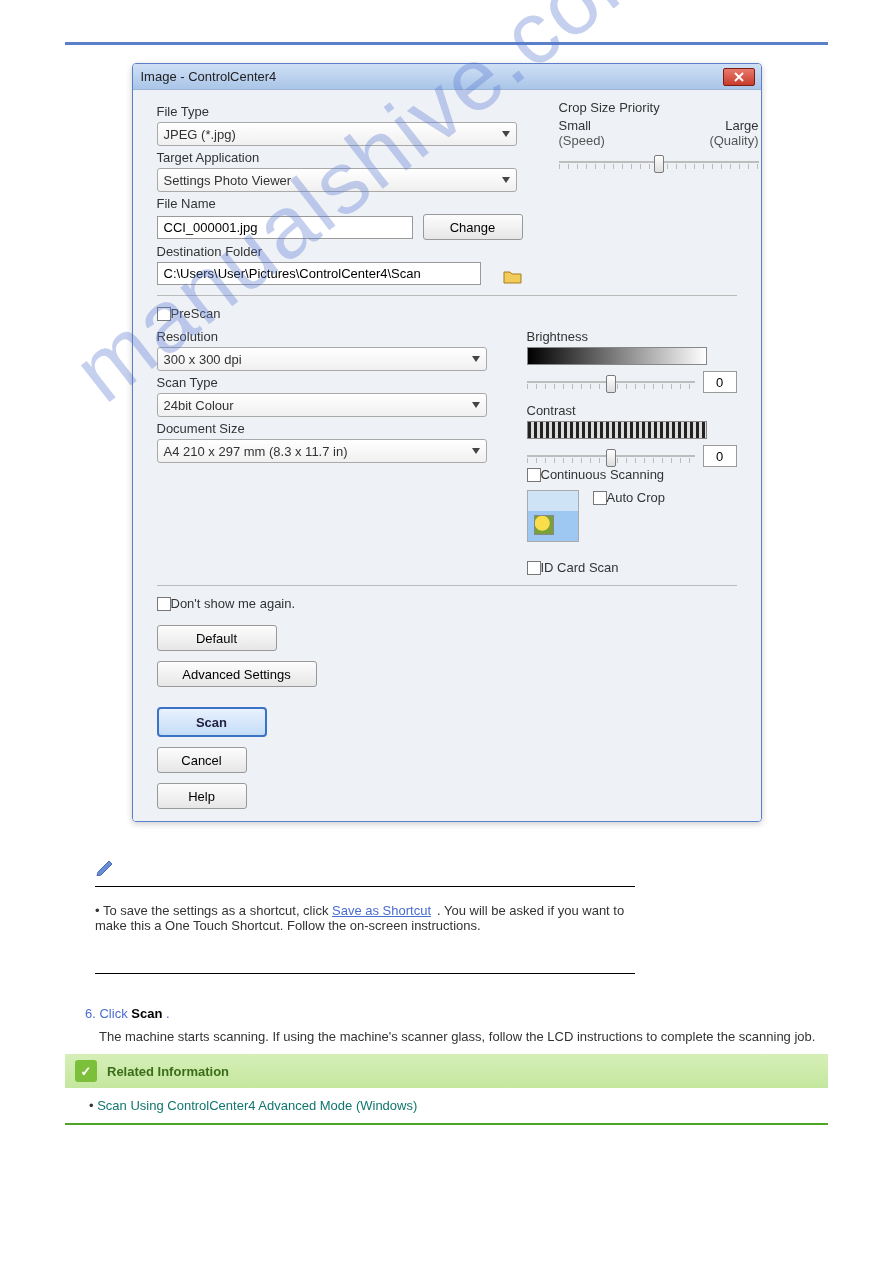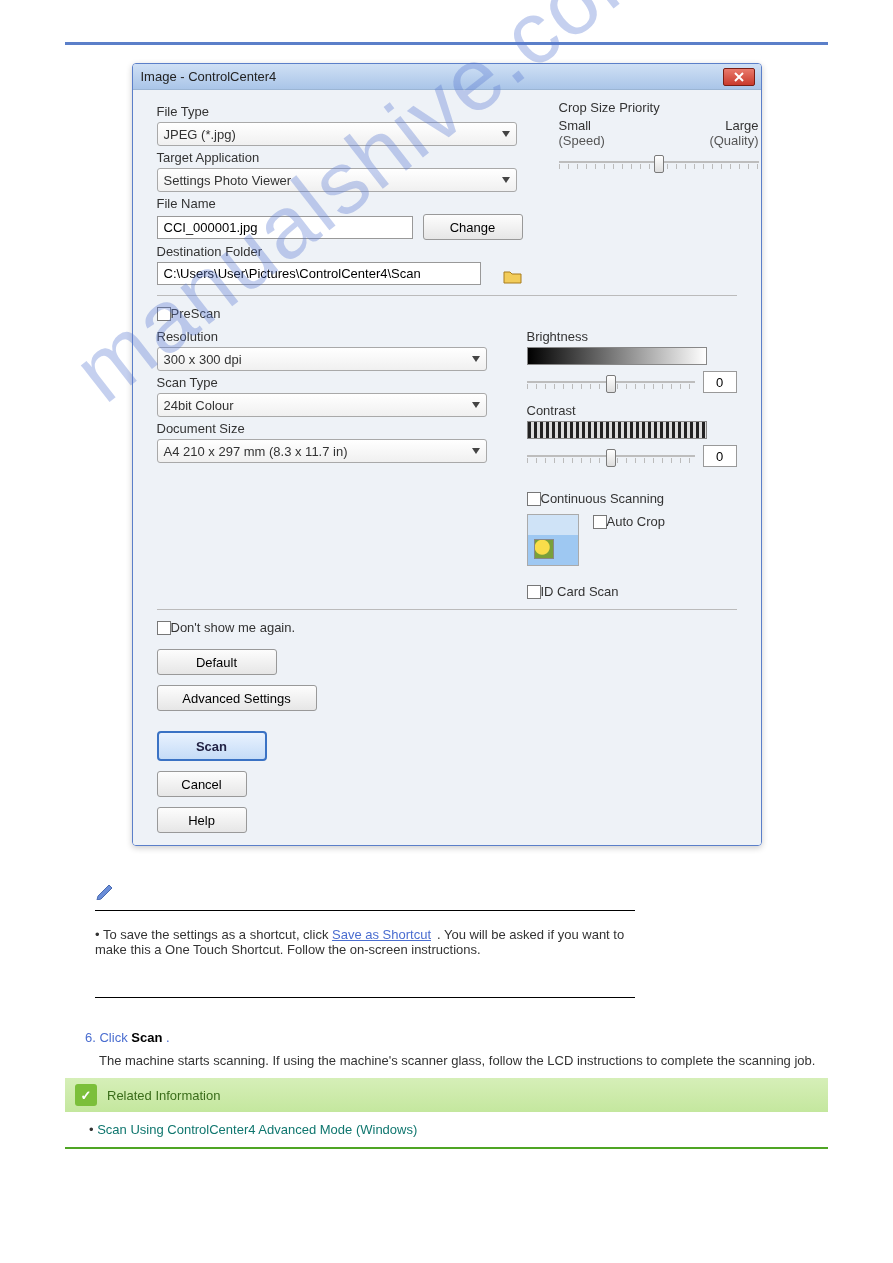--- a/index.html
+++ b/index.html
@@ -155,21 +155,21 @@
   .green-band {
     display: flex; align-items: center; gap: 10px;
     background: linear-gradient(#d6efb8, #c4e79e);
     padding: 6px 10px; margin: 10px 0;
   }
   .gchk {
     width: 22px; height: 22px; background: #7bbf3a; border-radius: 3px;
     display: flex; align-items: center; justify-content: center; color: #fff;
     font-weight: bold;
   }
-  .gtitle { color: #3a6d1a; font-weight: 400; }
+  .gtitle { color: #3a6d1a; font-weight: 700; }
   .gline { border-top: 2px solid #4fa524; margin-top: 10px; }
 
   .folder-icon svg { display: block; }
   .pencil-icon svg { display: block; }
 </style>
 </head>
 <body>
 
 <div class="page">
   <div class="top-rule"></div>
@@ -275,21 +275,21 @@
           <span class="lbl" style="margin-top:10px">Contrast</span>
           <div class="hatchbar"></div>
           <div class="slider-wrap">
             <div class="track">
               <div class="ticks"></div>
               <div class="thumb"></div>
             </div>
             <input class="valbox" value="0" style="">
           </div>
 
-          <div class="chk" style="margin-top:24px">
+          <div class="chk" style="margin-top:0">
             <span class="chkbox"></span>
             <span>Continuous Scanning</span>
           </div>
 
           <div class="autocrop-row">
             <div class="thumbimg"></div>
             <div class="chk">
               <span class="chkbox"></span>
               <span>Auto Crop</span>
             </div>

